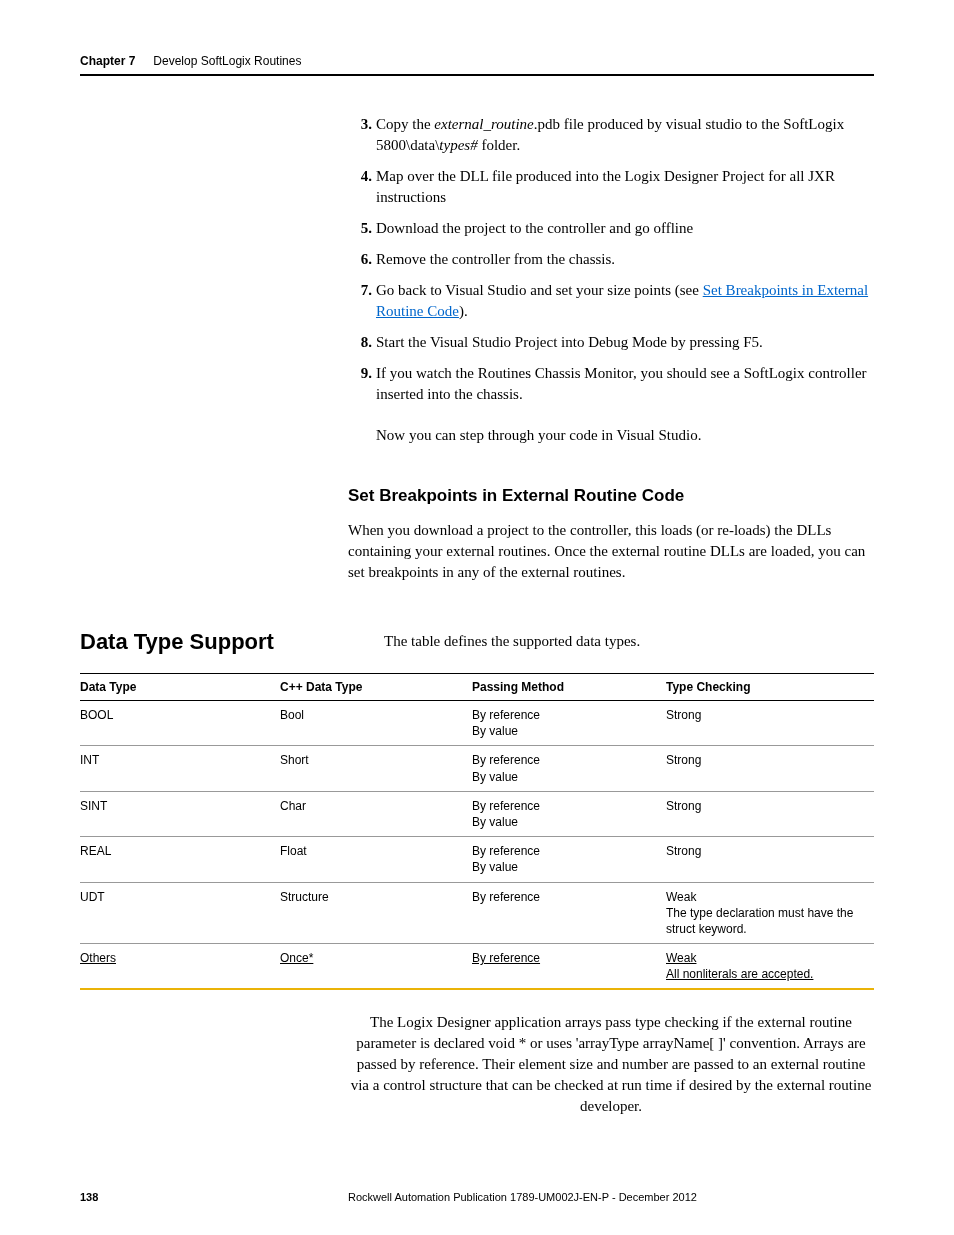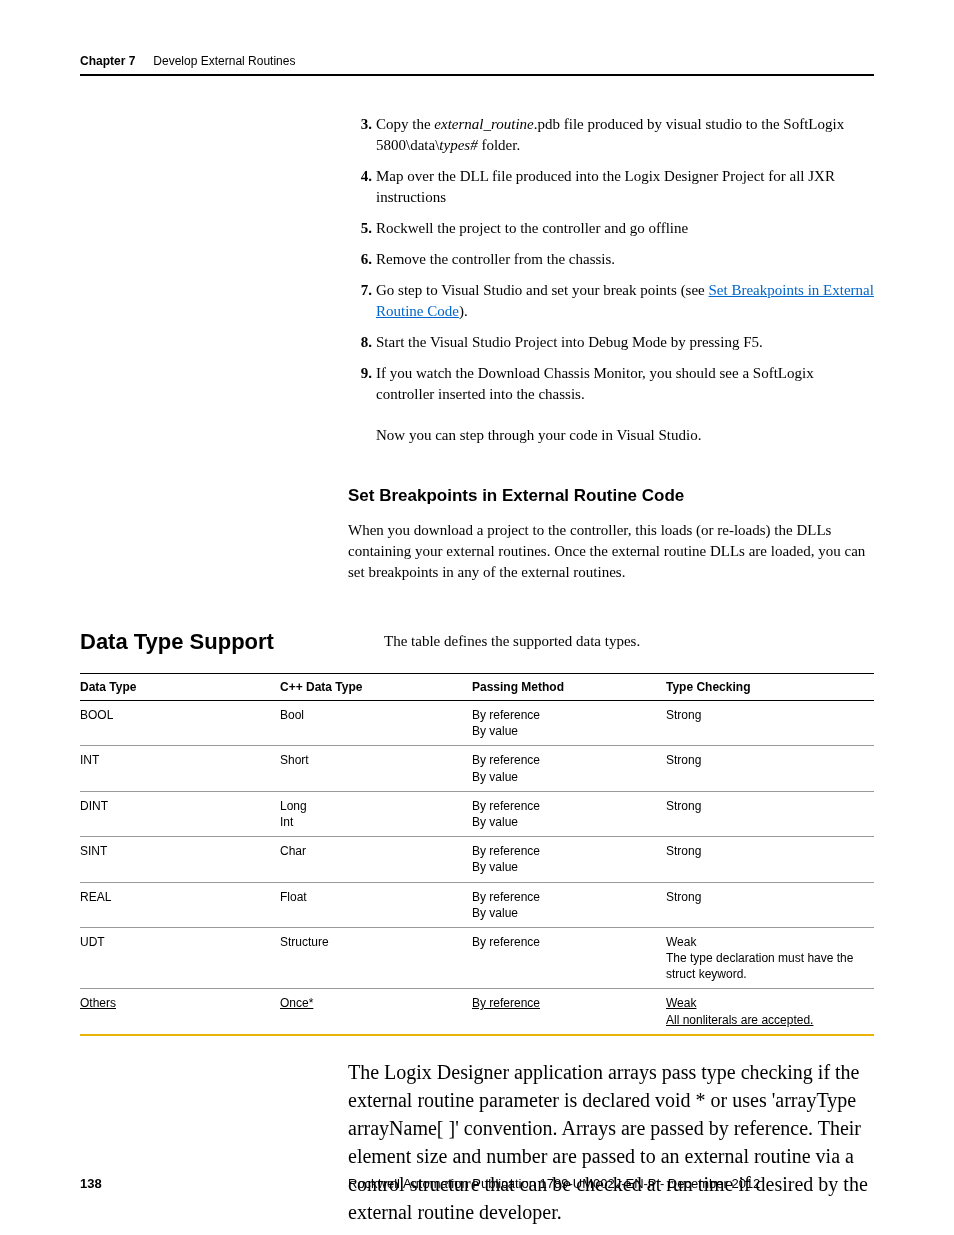--- a/index.html
+++ b/index.html
@@ -114,82 +114,83 @@
     border-bottom: 2px solid #eab308;
     text-decoration: underline;
   }
   table.data col.c1 { width: 200px; }
   table.data col.c2 { width: 192px; }
   table.data col.c3 { width: 194px; }
   table.data col.c4 { width: auto; }
   .after-table {
     margin-left: 268px;
     margin-top: 22px;
-    font-size: 20px;
-    line-height: 1.4;
+    font-size: 15px;
+    line-height: 1.4;
+    text-align: center;
   }
   a.link {
     color: #0066cc;
     text-decoration: underline;
   }
   .footer {
     position: absolute;
-    bottom: 44px;
+    bottom: 32px;
     left: 80px;
     right: 80px;
     font-family: Arial, Helvetica, sans-serif;
-    font-size: 13px;
+    font-size: 11px;
     display: flex;
   }
   .footer .pg { font-weight: bold; width: 268px; }
   .footer .pub { flex: 1; text-align: left; }
   .italic { font-style: italic; margin-top: 32px; }
 </style>
 </head>
 <body>
 
 <div class="page">
   <div class="runhead">
     <span class="chap">Chapter 7</span>
-    <span>Develop External Routines</span>
+    <span>Develop SoftLogix Routines</span>
   </div>
 
   <div class="content-col">
     <ol class="steps">
       <li>
         <span class="num">3.</span>
         <span class="txt">
           <span>Copy the </span><span class="italic">external_routine</span><span>.pdb file produced by visual studio to the SoftLogix 5800\data\</span><span class="italic">types#</span><span> folder.</span>
         </span>
       </li>
       <li>
         <span class="num">4.</span>
         <span class="txt">Map over the DLL file produced into the Logix Designer Project for all JXR instructions</span>
       </li>
       <li>
         <span class="num">5.</span>
-        <span class="txt">Rockwell the project to the controller and go offline</span>
+        <span class="txt">Download the project to the controller and go offline</span>
       </li>
       <li>
         <span class="num">6.</span>
         <span class="txt">Remove the controller from the chassis.</span>
       </li>
       <li>
         <span class="num">7.</span>
         <span class="txt">
-          <span>Go step to Visual Studio and set your break points (see </span><a href="#" class="link">Set Breakpoints in External Routine Code</a><span>).</span>
+          <span>Go back to Visual Studio and set your size points (see </span><a href="#" class="link">Set Breakpoints in External Routine Code</a><span>).</span>
         </span>
       </li>
       <li>
         <span class="num">8.</span>
         <span class="txt">Start the Visual Studio Project into Debug Mode by pressing F5.</span>
       </li>
       <li>
         <span class="num">9.</span>
-        <span class="txt">If you watch the Download Chassis Monitor, you should see a SoftLogix controller inserted into the chassis.</span>
+        <span class="txt">If you watch the Routines Chassis Monitor, you should see a SoftLogix controller inserted into the chassis.</span>
       </li>
     </ol>
 
     <div class="after-steps">Now you can step through your code in Visual Studio.</div>
 
     <div class="sub-h">Set Breakpoints in External Routine Code</div>
     <p class="body-p">When you download a project to the controller, this loads (or re-loads) the DLLs containing your external routines. Once the external routine DLLs are loaded, you can set breakpoints in any of the external routines.</p>
   </div>
 
   <div class="section-row">
@@ -219,26 +220,20 @@
           <td>By reference<br>By value</td>
           <td>Strong</td>
         </tr>
         <tr>
           <td>INT</td>
           <td>Short</td>
           <td>By reference<br>By value</td>
           <td>Strong</td>
         </tr>
         <tr>
-          <td>DINT</td>
-          <td>Long<br>Int</td>
-          <td>By reference<br>By value</td>
-          <td>Strong</td>
-        </tr>
-        <tr>
           <td>SINT</td>
           <td>Char</td>
           <td>By reference<br>By value</td>
           <td>Strong</td>
         </tr>
         <tr>
           <td>REAL</td>
           <td>Float</td>
           <td>By reference<br>By value</td>
           <td>Strong</td>

